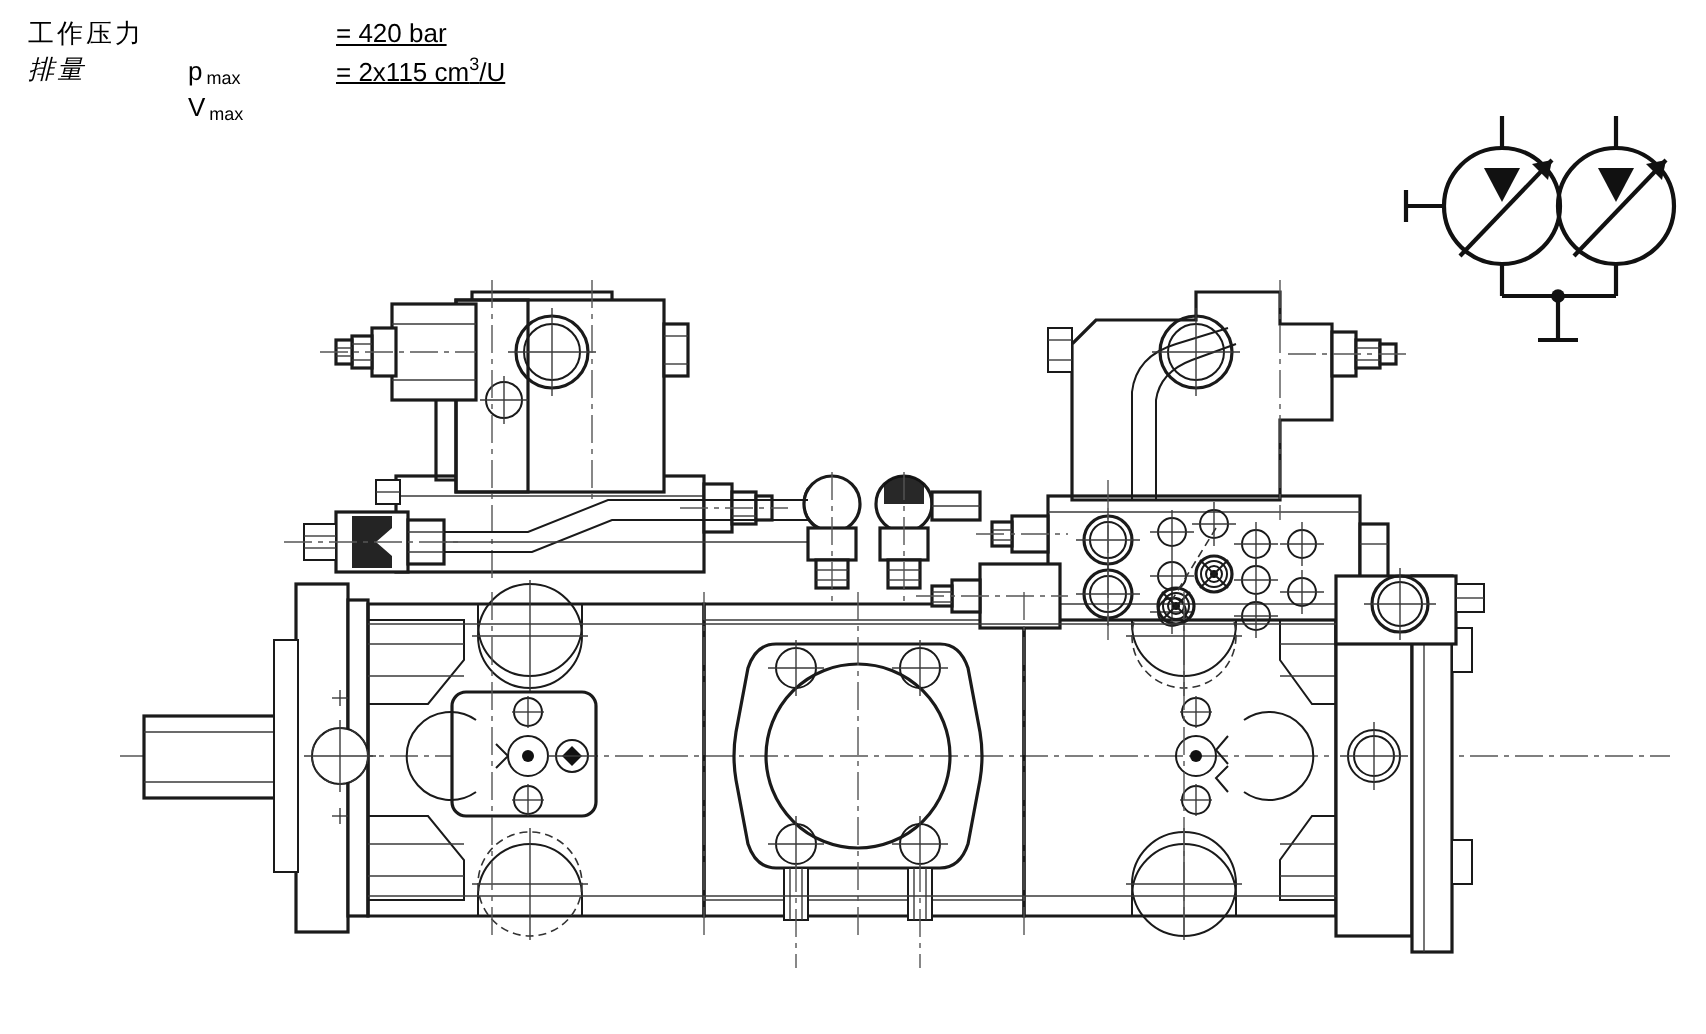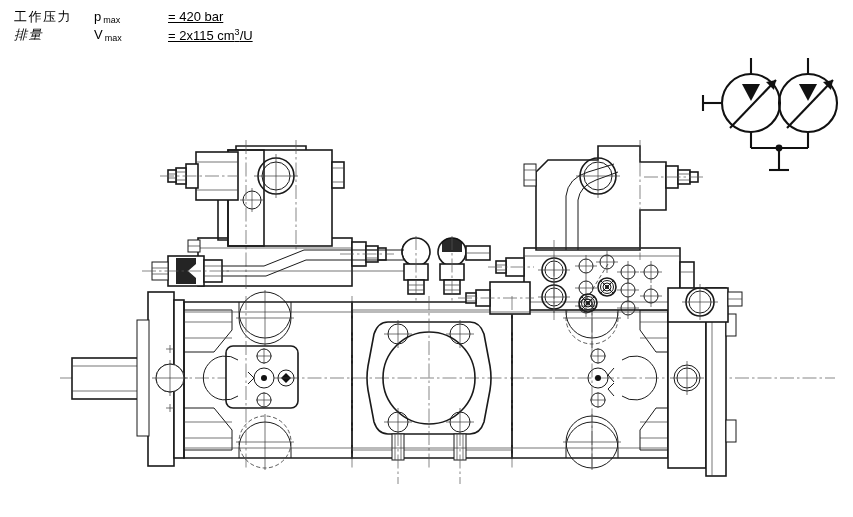--- a/index.html
+++ b/index.html
@@ -2,21 +2,21 @@
 <html><head>
 <meta charset="utf-8">
 <style>
   html,body{margin:0;padding:0;background:#fff;}
   body{width:853px;height:517px;position:relative;overflow:hidden;
        font-family:"Liberation Sans","DejaVu Sans",sans-serif;color:#000;}
 
   
   #header{position:absolute;left:0;top:0;width:686px;height:46px;}
   .spec-label{position:absolute;font-size:13px;letter-spacing:1.5px;white-space:nowrap;}
-  .spec-sym{position:absolute;font-size:13px;white-space:nowrap;}
+  .spec-sym{position:absolute;font-size:13px;white-space:nowrap;margin-top:19px;}
   .spec-sym sub{font-size:9px;vertical-align:baseline;position:relative;top:2px;padding-left:2px;}
   .spec-val{position:absolute;font-size:13px;white-space:nowrap;text-decoration:underline;}
   .spec-val sup{font-size:9px;vertical-align:super;}
   #doc-title{position:absolute;right:14px;top:7px;font-size:13px;white-space:nowrap;letter-spacing:.6px;}
 
   
   #drawing{position:absolute;left:0;top:0;width:853px;height:517px;}
   svg{display:block;overflow:visible;}
   .ln{fill:none;stroke:#1a1a1a;stroke-width:1;}
   .ln2{fill:none;stroke:#1a1a1a;stroke-width:1.6;}

